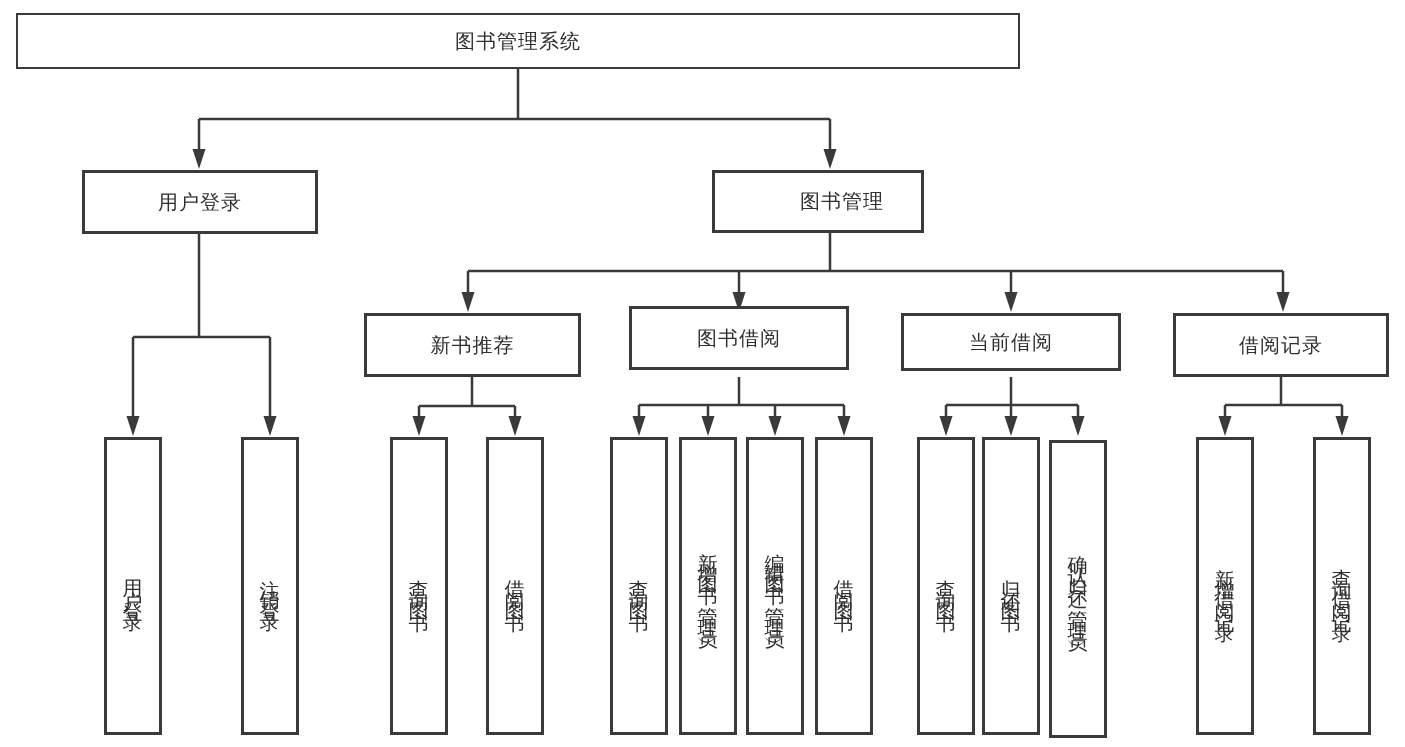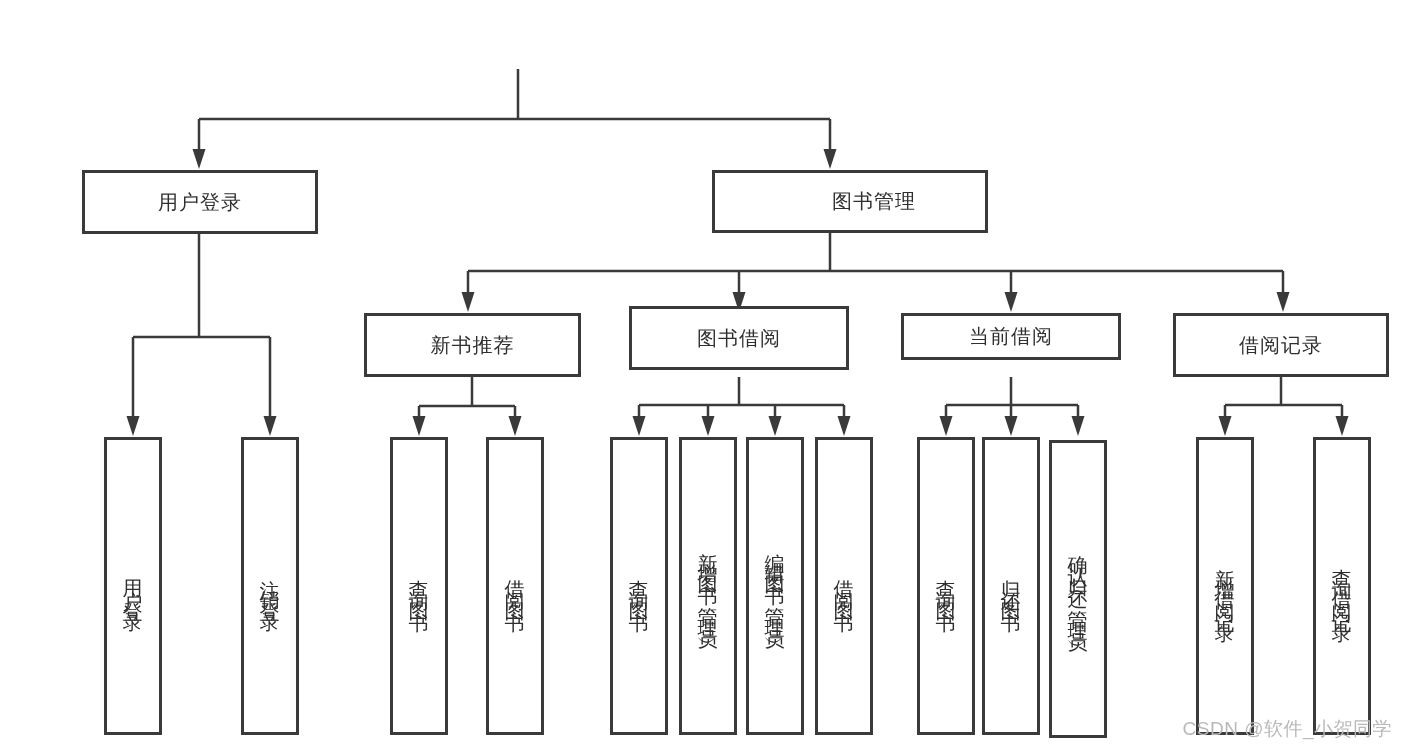--- a/index.html
+++ b/index.html
@@ -121,27 +121,28 @@
     <use href="#arrowhead" x="1011" y="436"></use>
     <use href="#arrowhead" x="1078" y="436"></use>
 
     <g stroke="#3a3a3a" stroke-width="2.5" fill="none">
       <path d="M1281 377 V405 M1225 405 H1342 M1225 405 V420 M1342 405 V420"></path>
     </g>
     <use href="#arrowhead" x="1225" y="436"></use>
     <use href="#arrowhead" x="1342" y="436"></use>
   </svg>
 
+  <div class="hbox root" style="left:16px; top:13px; width:1004px; height:56px;">图书管理系统</div>
 
   <div class="hbox" style="left:82px; top:170px; width:236px; height:64px;">用户登录</div>
-  <div class="hbox" style="left:712px; top:170px; width:276px; height:63px;padding-left:48px;">图书管理</div>
+  <div class="hbox" style="left:712px; top:170px; width:212px; height:63px;padding-left:48px;">图书管理</div>
 
   <div class="hbox" style="left:364px; top:313px; width:217px; height:64px;text-align:right;">新书推荐</div>
   <div class="hbox" style="left:629px; top:306px; width:220px; height:64px;">图书借阅</div>
-  <div class="hbox" style="left:901px; top:313px; width:220px; height:47px;">当前借阅</div>
+  <div class="hbox" style="left:901px; top:313px; width:220px; height:58px;">当前借阅</div>
   <div class="hbox" style="left:1173px; top:313px; width:216px; height:64px;">借阅记录</div>
 
   <div class="vbox" style="left:104px;">
     <span>用户登录</span>
   </div>
   <div class="vbox" style="left:241px;">
     <span>注销登录</span>
   </div>
 
   <div class="vbox" style="left:390px;">
@@ -174,15 +175,14 @@
     <span>确认归还（管理员）</span>
   </div>
 
   <div class="vbox" style="left:1196px;">
     <span>新增借阅记录</span>
   </div>
   <div class="vbox" style="left:1313px;">
     <span>查询借阅记录</span>
   </div>
 
-  <div class="watermark">CSDN @软件_小贺同学</div>
 
 </div>
 
 </body></html>

